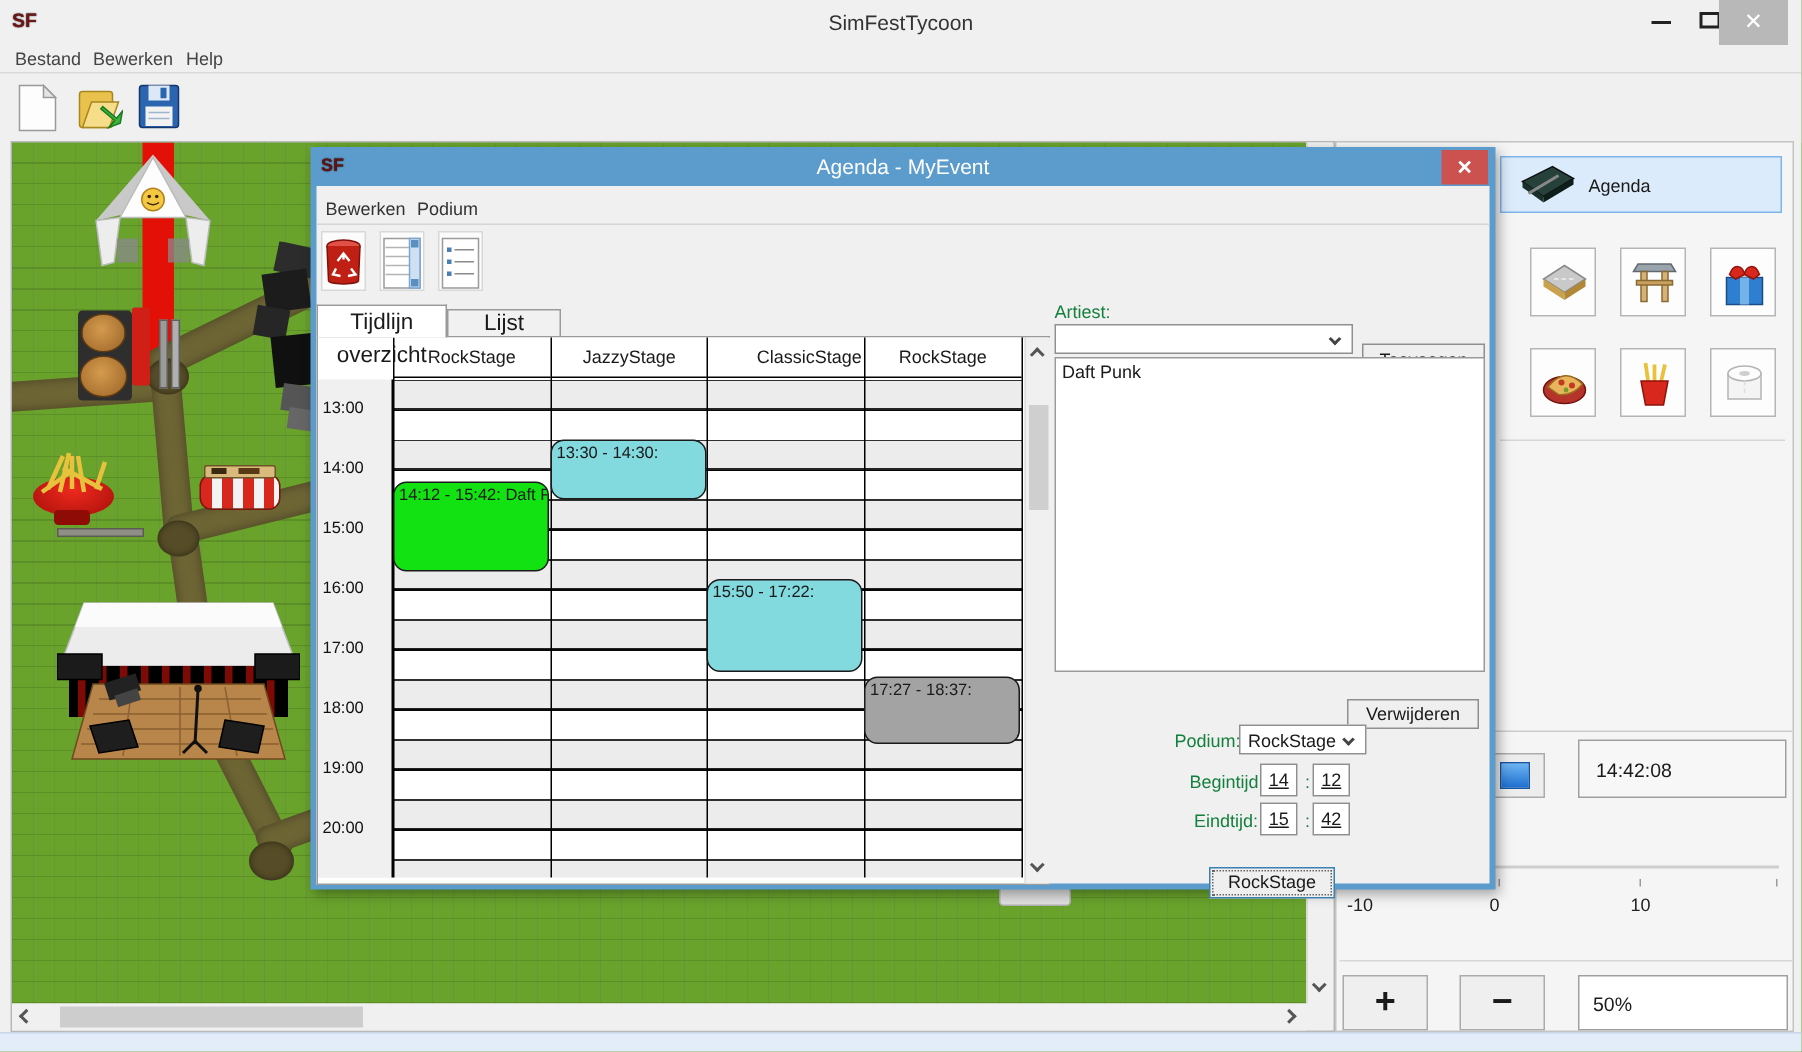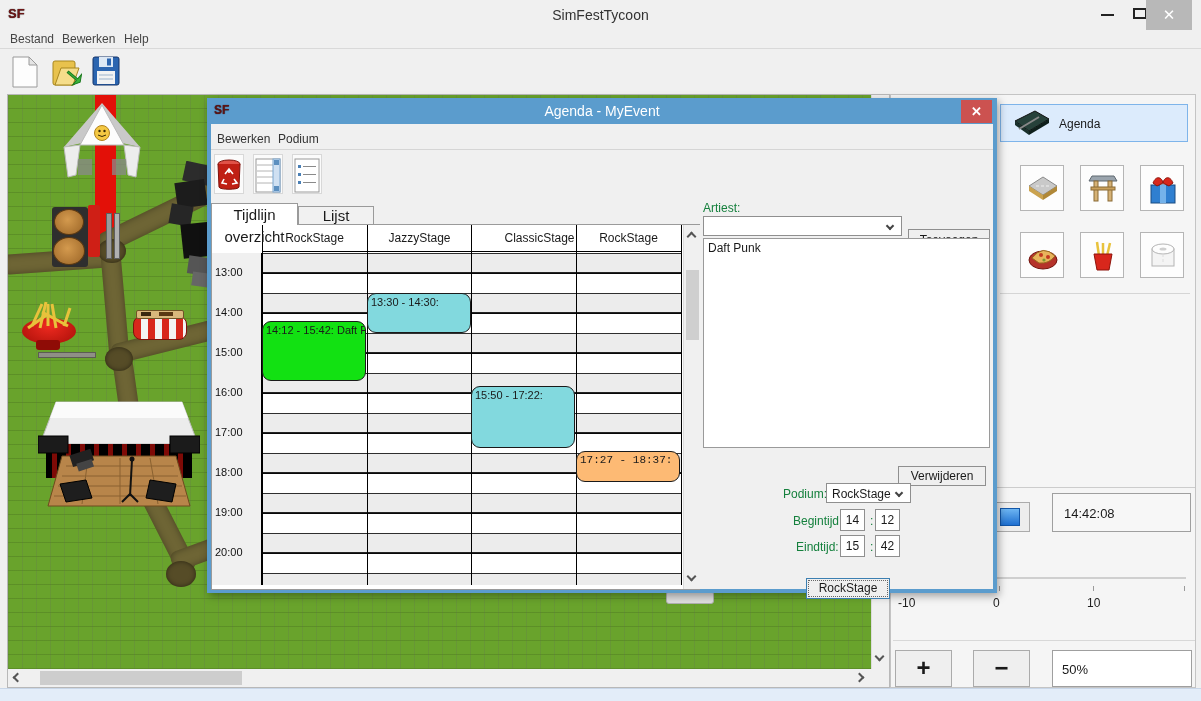--- a/index.html
+++ b/index.html
@@ -86,21 +86,21 @@
   .vline { position:absolute; top:0; width:1px; height:360px; background:#000; }
   .time-label { position:absolute; left:3px; font-size:11px; color:#111; }
   .event { position:absolute; border:1px solid #1a1a1a; border-radius:9px; font-size:11px; padding:2px 3px; overflow:hidden; white-space:nowrap; }
   #grid-scroll { position:absolute; left:471px; top:0; width:17px; height:364px; background:#f0f0f0; border-left:1px solid #dcdcdc; }
   #grid-thumb { position:absolute; left:2px; top:45px; width:13px; height:70px; background:#cfcfcf; }
 
   .label12 { font-size:12px; color:#15803d; }
   .winbutton { position:absolute; background:#efefef; border:1px solid #8f8f8f; font-size:12px; text-align:center; font-family:"Liberation Sans",sans-serif;margin-top:14px; }
   .combo { position:absolute; background:#fff; border:1px solid #8f8f8f; font-size:12px; }
   .combo .chev { position:absolute; right:8px; top:6px; width:6px; height:6px; border-color:#444; }
-  .numfield { position:absolute; background:#fff; border:1px solid #8f8f8f; font-size:12px; text-align:center; }
+  .numfield { position:absolute; background:#fff; border:1px solid #8f8f8f; font-size:12px; text-align:center;text-decoration:underline; }
 </style>
 </head>
 <body>
 
 <div class="abs" id="titlebar">
   <span class="abs" id="sf-logo">SF</span>
   <div class="abs" id="app-title">SimFestTycoon</div>
   <div class="abs winbtn" id="btn-min">
       <span class="bar"></span>
     </div>
@@ -420,21 +420,21 @@
           <div class="time-label" style="top: 161px;">16:00</div>
           <div class="time-label" style="top: 201px;">17:00</div>
           <div class="time-label" style="top: 241px;">18:00</div>
           <div class="time-label" style="top: 281px;">19:00</div>
           <div class="time-label" style="top: 321px;">20:00</div>
         </div>
       <div id="grid-events">
           <div class="event" style="left: 155px; width: 104px; top: 68px; height: 40px; background: rgb(130, 217, 222);">13:30 - 14:30:</div>
           <div class="event" style="left: 50px; width: 104px; top: 96px; height: 60px; background: rgb(18, 225, 18);">14:12 - 15:42: Daft Punk</div>
           <div class="event" style="left: 259px; width: 104px; top: 161.333px; height: 61.3333px; background: rgb(130, 217, 222);">15:50 - 17:22:</div>
-          <div class="event" style="left: 364px; width: 104px; top: 226px; height: 31px; background: #fdba74; font-family: Liberation Mono, monospace;">17:27 - 18:37:</div>
+          <div class="event" style="left: 364px; width: 104px; top: 226px; height: 45px; background: #a3a3a3;">17:27 - 18:37:</div>
         </div>
       <div id="grid-scroll">
         <span class="chev up" style="position:absolute;left:4px;top:8px"></span>
         <div id="grid-thumb"></div>
         <span class="chev down" style="position:absolute;left:4px;top:348px"></span>
       </div>
     </div>
 
     <span class="abs label12" style="left:492px;top:77px">Artiest:</span>
     <div class="combo" style="left:492px;top:92px;width:199px;height:20px">

